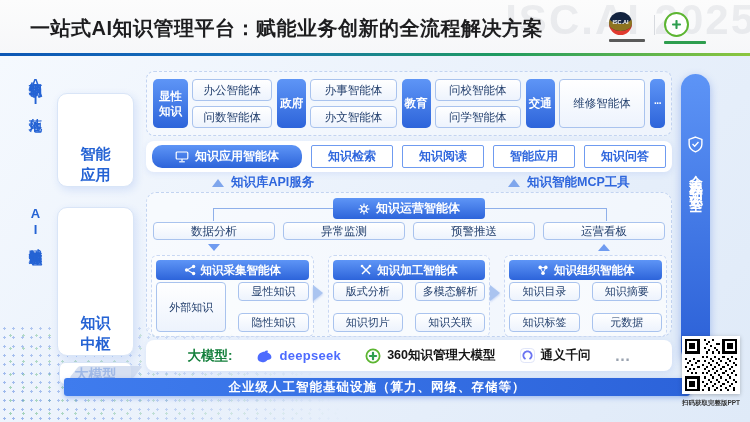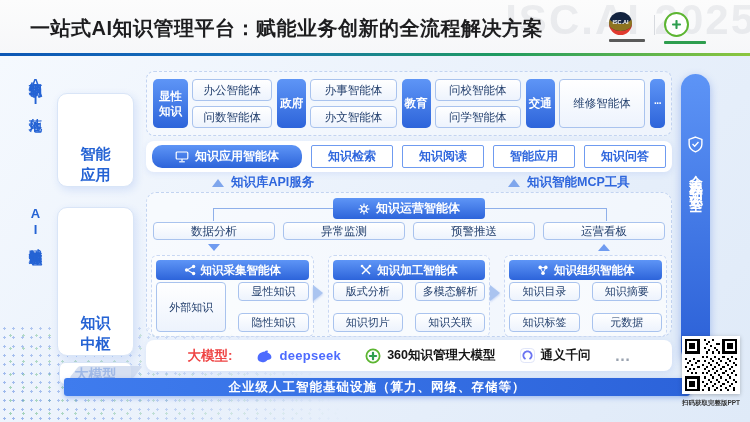--- a/index.html
+++ b/index.html
@@ -65,21 +65,21 @@
   .col-row { position:absolute; top:62px; left:0; width:100%; display:flex; gap:14px; padding:0 4px; }
   .agent-col { flex:1; border:1.5px dashed #c9d8f3; border-radius:6px; background:rgba(255,255,255,.45); padding:4px; }
   .agent-head { height:20px; border-radius:4px; font-size:11.5px; display:flex; align-items:center; justify-content:center; gap:5px; }
   .agent-grid { display:grid; grid-template-columns:1fr 1fr; gap:12px; margin-top:2px; }
   .agent-grid .lite-box { height:19px; font-size:11px; }
   .agent-grid .tall { grid-row:1 / 3; height:auto; }
   .chev { position:absolute; top:92px; width:0; height:0; border-top:8px solid transparent; border-bottom:8px solid transparent; border-left:10px solid #aac4f0; filter:drop-shadow(0 1px 1px rgba(46,102,221,.3)); }
 
   
   .models { position:absolute; left:146px; top:284px; width:526px; height:31px; background:#fff; border-radius:8px; box-shadow:0 2px 6px rgba(46,102,221,.10); display:flex; align-items:center; justify-content:center; gap:24px; }
-  .m-label { color:#ef4444; font-weight:bold; font-size:13.5px; }
+  .m-label { color:#15803d; font-weight:bold; font-size:13.5px; }
   .m-item { display:flex; align-items:center; gap:6px; font-weight:bold; font-size:12.5px; color:#161616; }
   .ds-text { color:#4d6bfe; font-size:13px; letter-spacing:.3px; }
   .m-more { color:#9aa3b0; font-weight:bold; }
 
   
   .infra { position:absolute; left:64px; top:322px; width:626px; height:18px; background:linear-gradient(90deg,#3f7cee,#2c63da); border-radius:3px; color:#fff; font-weight:bold; font-size:12.5px; display:flex; align-items:center; justify-content:center; letter-spacing:1px; box-shadow:0 2px 5px rgba(44,99,218,.35); }
 
   
   .sec-bar { position:absolute; left:681px; top:18px; width:29px; height:290px; border-radius:15px; background:linear-gradient(180deg,#5d94f6,#2a5fd6); box-shadow:0 3px 8px rgba(42,95,214,.35); display:flex; flex-direction:column; align-items:center; padding-top:62px; gap:11px; }
   .sec-text { writing-mode:vertical-rl; text-orientation:upright; color:#fff; font-weight:bold; font-size:13.5px; letter-spacing:4px; }

